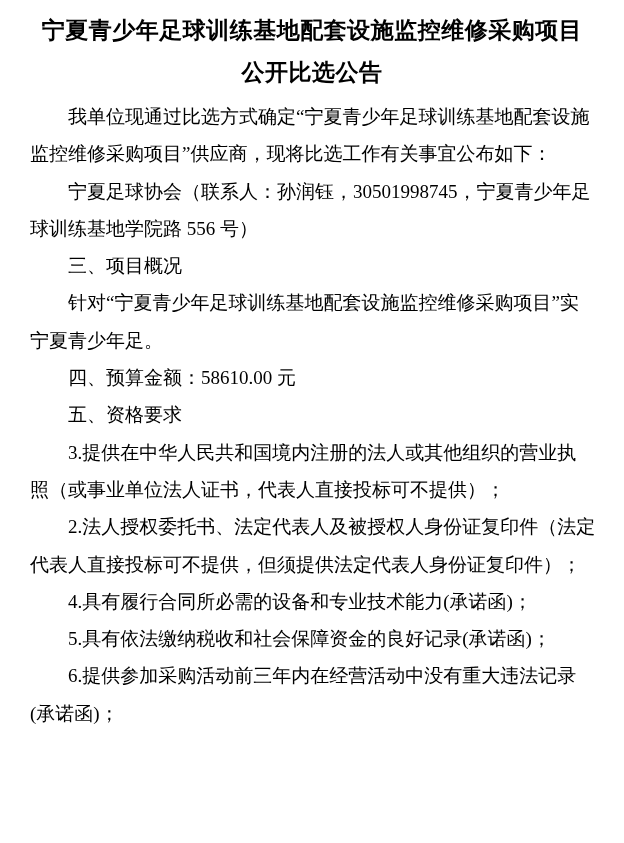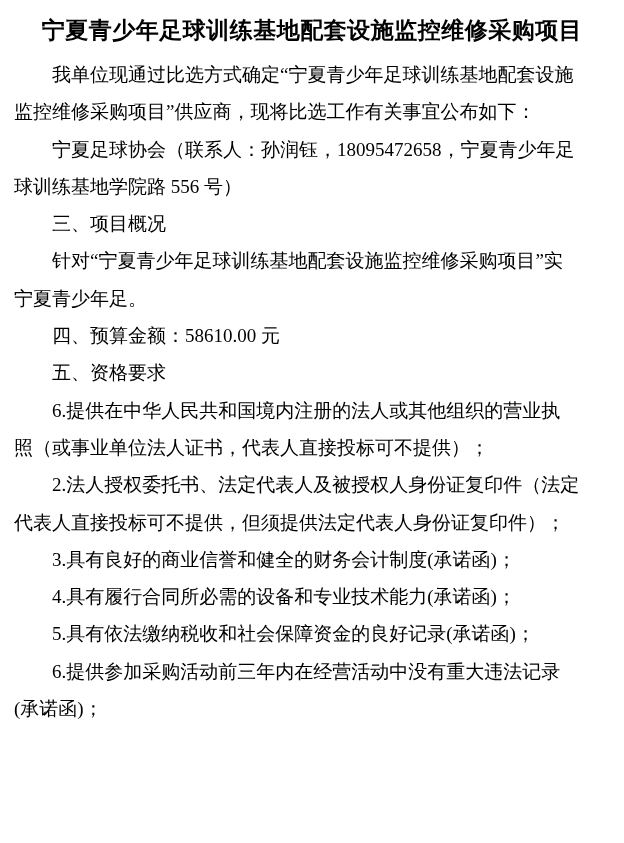--- a/index.html
+++ b/index.html
@@ -19,52 +19,52 @@
   .doc-title {
     padding-top: 10px;
     text-align: center;
     font-weight: 700;
     font-size: 23px;
     line-height: 42px;
     letter-spacing: 0.5px;
   }
   .doc-body {
     margin-top: 4px;
-    padding-left: 14px;
+    padding-left: 30px;
     padding-right: 44px;
     font-size: 19px;
     line-height: 37.3px;
   }
   .doc-line {
     white-space: nowrap;
   }
   .doc-line.indent {
     padding-left: 38px; 
   }
 </style>
 </head>
 <body>
 
 <div class="page">
   <div class="doc-title">
     <div class="title-line">宁夏青少年足球训练基地配套设施监控维修采购项目</div>
+    <div class="title-line">公开比选公告</div>
   </div>
   <div class="doc-body" id="doc-body">
       <div class="doc-line indent">我单位现通过比选方式确定“宁夏青少年足球训练基地配套设施</div>
       <div class="doc-line">监控维修采购项目”供应商，现将比选工作有关事宜公布如下：</div>
-      <div class="doc-line indent">宁夏足球协会（联系人：孙润钰，18095472658，宁夏青少年足</div>
+      <div class="doc-line indent">宁夏足球协会（联系人：孙润钰，30501998745，宁夏青少年足</div>
       <div class="doc-line">球训练基地学院路 556 号）</div>
       <div class="doc-line indent">三、项目概况</div>
       <div class="doc-line indent">针对“宁夏青少年足球训练基地配套设施监控维修采购项目”实</div>
       <div class="doc-line">宁夏青少年足。</div>
       <div class="doc-line indent">四、预算金额：58610.00 元</div>
       <div class="doc-line indent">五、资格要求</div>
-      <div class="doc-line indent">6.提供在中华人民共和国境内注册的法人或其他组织的营业执</div>
+      <div class="doc-line indent">3.提供在中华人民共和国境内注册的法人或其他组织的营业执</div>
       <div class="doc-line">照（或事业单位法人证书，代表人直接投标可不提供）；</div>
       <div class="doc-line indent">2.法人授权委托书、法定代表人及被授权人身份证复印件（法定</div>
       <div class="doc-line">代表人直接投标可不提供，但须提供法定代表人身份证复印件）；</div>
-      <div class="doc-line indent">3.具有良好的商业信誉和健全的财务会计制度(承诺函)；</div>
       <div class="doc-line indent">4.具有履行合同所必需的设备和专业技术能力(承诺函)；</div>
       <div class="doc-line indent">5.具有依法缴纳税收和社会保障资金的良好记录(承诺函)；</div>
       <div class="doc-line indent">6.提供参加采购活动前三年内在经营活动中没有重大违法记录</div>
       <div class="doc-line">(承诺函)；</div>
     </div>
 </div>
 
 </body></html>

